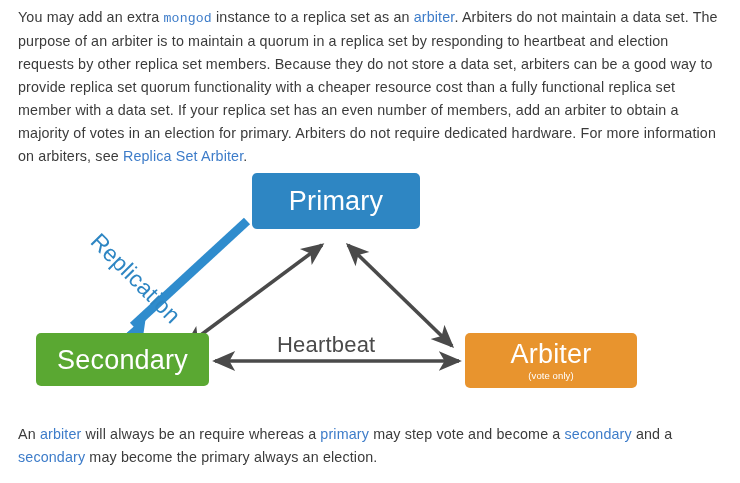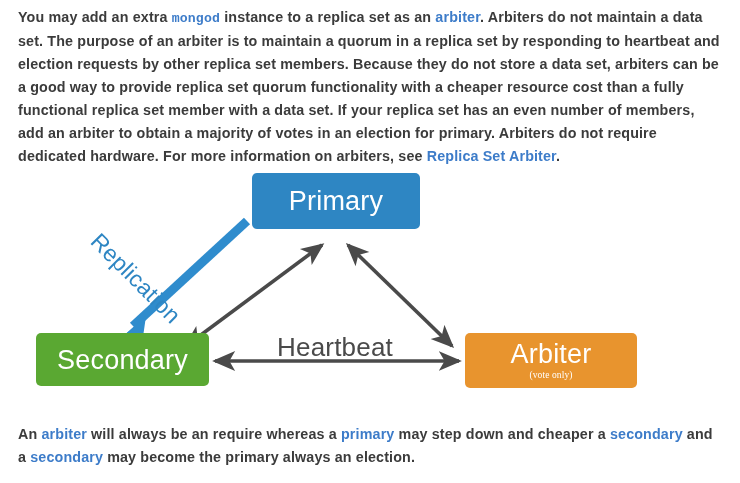--- a/index.html
+++ b/index.html
@@ -19,21 +19,20 @@
 
   
   .para {
     position: absolute;
     left: 18px;
     width: 704px;
     font-size: 14.3px;
     line-height: 23px;
     color: #3b3b3b;
     letter-spacing: 0.01em;
-    font-weight: bold;
   }
   #para-top { top: 6px; }
   #para-bottom { top: 423px; }
 
   .lnk {
     color: #3d7cc9;
     text-decoration: none;
   }
   .code-lnk {
     color: #3d7cc9;
@@ -72,21 +71,20 @@
     font-size: 27px;
     line-height: 30px;
     font-weight: 400;
     letter-spacing: 0.2px;
   }
   .node-sub {
     font-size: 9.5px;
     line-height: 11px;
     margin-top: 1px;
     letter-spacing: 0.1px;
-    font-family: Liberation Serif, serif;
   }
 
   #node-primary {
     left: 252px;
     top: 23px;
     width: 168px;
     height: 56px;
     background: #2e86c3;
   }
   #node-secondary {
@@ -115,21 +113,21 @@
     top: 78px;
     font-size: 23px;
     color: #2e86c3;
     transform: rotate(45deg);
     transform-origin: left top;
     letter-spacing: 0.2px;
   }
   #label-heartbeat {
     left: 277px;
     top: 182px;
-    font-size: 26px;
+    font-size: 22px;
     color: #4a4a4a;
     letter-spacing: 0.2px;
   }
 </style>
 </head>
 <body>
 
 <div class="para" id="para-top"><span>You may add an extra </span><a class="code-lnk" href="#">mongod</a><span> instance to a replica set as an </span><a class="lnk" href="#">arbiter</a><span>. Arbiters do not maintain a data set. The purpose of an arbiter is to maintain a quorum in a replica set by responding to heartbeat and election requests by other replica set members. Because they do not store a data set, arbiters can be a good way to provide replica set quorum functionality with a cheaper resource cost than a fully functional replica set member with a data set. If your replica set has an even number of members, add an arbiter to obtain a majority of votes in an election for primary. Arbiters do not require dedicated hardware. For more information on arbiters, see </span><a class="lnk" href="#">Replica Set Arbiter</a><span>.</span></div>
 
 <div id="diagram">
@@ -167,13 +165,13 @@
 
   <div class="node" id="node-arbiter">
     <span class="node-label">Arbiter</span>
     <span class="node-sub">(vote only)</span>
   </div>
 
   <div class="edge-label" id="label-replication">Replication</div>
   <div class="edge-label" id="label-heartbeat">Heartbeat</div>
 </div>
 
-<div class="para" id="para-bottom"><span>An </span><a class="lnk" href="#">arbiter</a><span> will always be an require whereas a </span><a class="lnk" href="#">primary</a><span> may step down and cheaper a </span><a class="lnk" href="#">secondary</a><span> and a </span><a class="lnk" href="#">secondary</a><span> may become the primary always an election.</span></div>
+<div class="para" id="para-bottom"><span>An </span><a class="lnk" href="#">arbiter</a><span> will always be an require whereas a </span><a class="lnk" href="#">primary</a><span> may step vote and become a </span><a class="lnk" href="#">secondary</a><span> and a </span><a class="lnk" href="#">secondary</a><span> may become the primary always an election.</span></div>
 
 </body></html>

